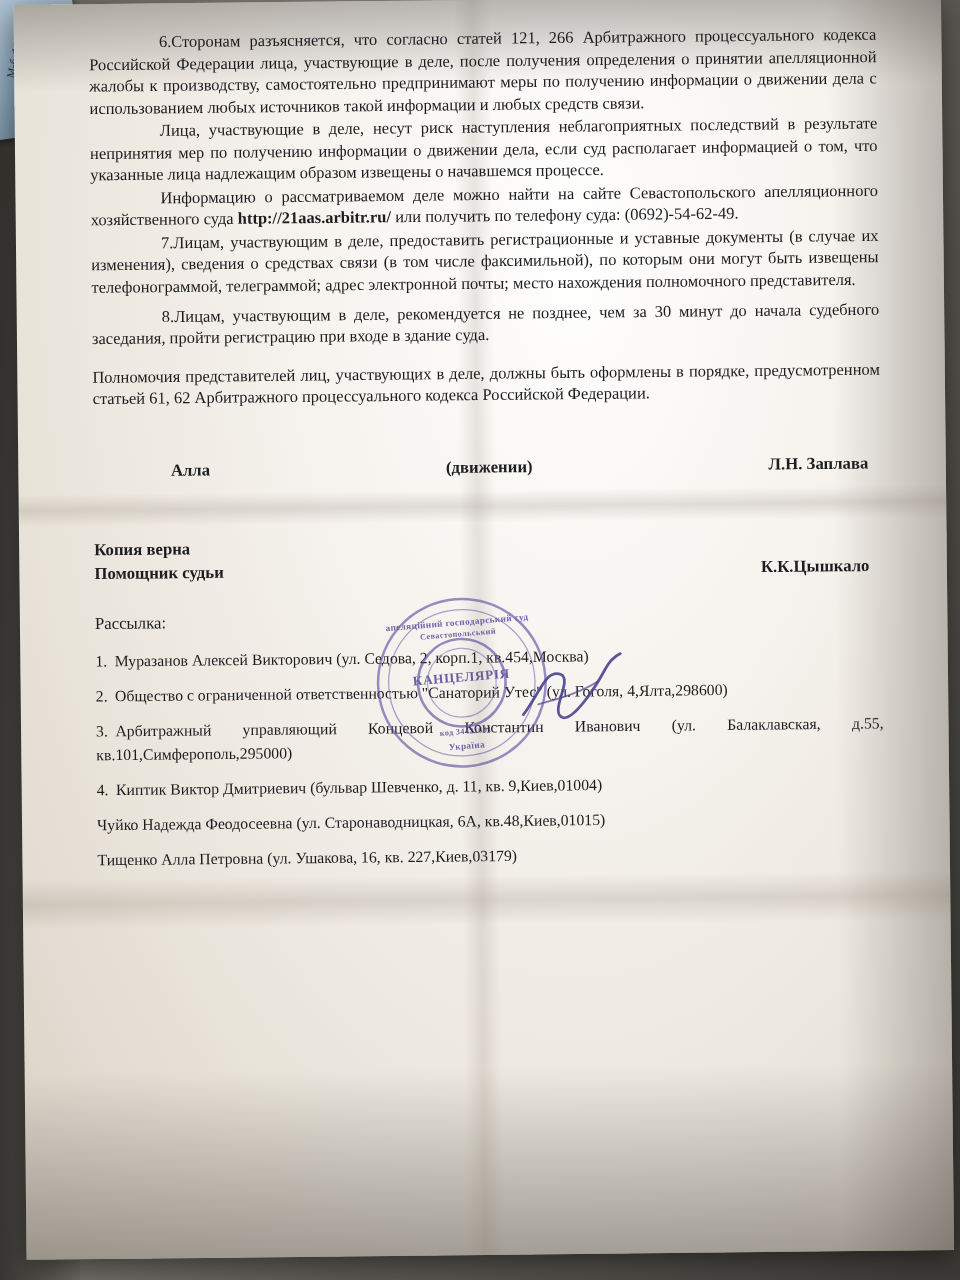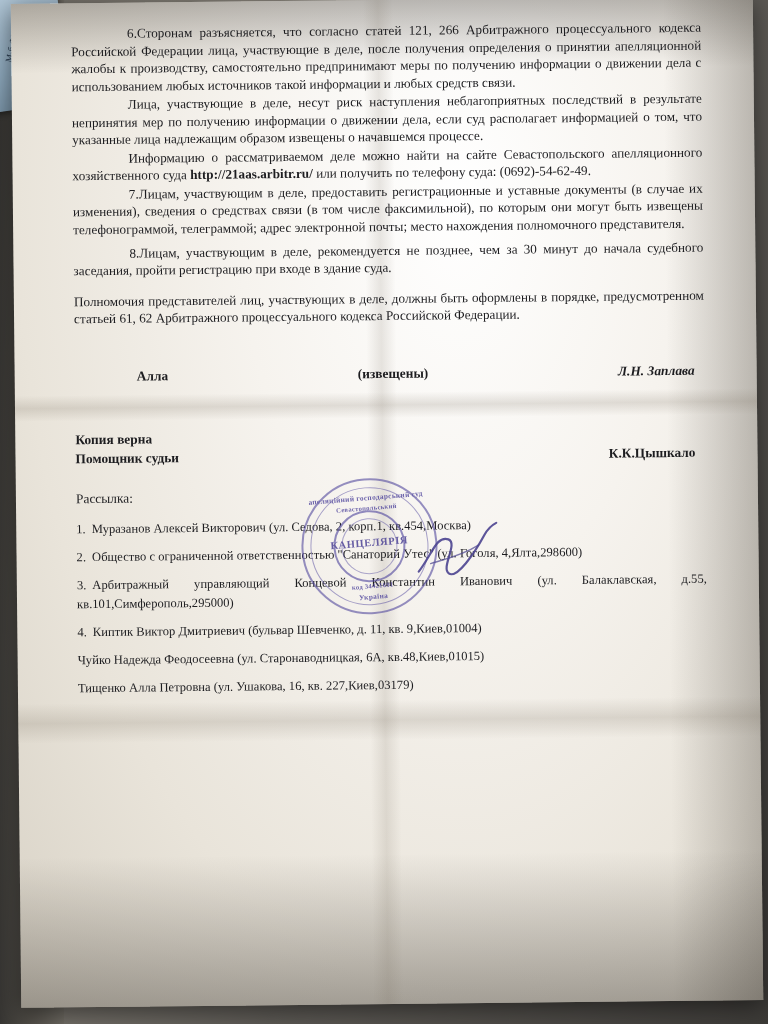--- a/index.html
+++ b/index.html
@@ -125,21 +125,21 @@
   
   .sig-row {
     position: relative;
     display: flex;
     justify-content: space-between;
     font-weight: bold;
     font-size: 13.4px;
   }
   .sig-row .left { padding-left: 62px; }
   .sig-row .mid { }
-  .sig-row .right { padding-right: 10px; font-style: italic; }
+  .sig-row .right { padding-right: 10px; }
 
   .copy-block {
     font-weight: bold;
     font-size: 13.4px;
     line-height: 1.45;
   }
   .copy-block .line { display: flex; justify-content: space-between; }
   .copy-block .nm { padding-right: 10px; }
 
   .mailing-title {
@@ -254,21 +254,21 @@
       <p class="p indent-big"><span>Информацию о рассматриваемом деле можно найти на сайте Севастопольского апелляционного хозяйственного суда </span><b class="url">http://21aas.arbitr.ru/</b><span> или получить по телефону суда: (0692)-54-62-49.</span></p>
 
       <p class="p indent-big">7.Лицам, участвующим в деле, предоставить регистрационные и уставные документы (в случае их изменения), сведения о средствах связи (в том числе факсимильной), по которым они могут быть извещены телефонограммой, телеграммой; адрес электронной почты; место нахождения полномочного представителя.</p>
 
       <p class="p indent-big gap-s">8.Лицам, участвующим в деле, рекомендуется не позднее, чем за 30 минут до начала судебного заседания, пройти регистрацию при входе в здание суда.</p>
 
       <p class="p gap-m">Полномочия представителей лиц, участвующих в деле, должны быть оформлены в порядке, предусмотренном статьей 61, 62 Арбитражного процессуального кодекса Российской Федерации.</p>
 
       <div class="sig-row" style="margin-top:40px;">
         <span class="left">Алла</span>
-        <span class="mid">(извещены)</span>
+        <span class="mid">(движении)</span>
         <span class="right">Л.Н. Заплава</span>
       </div>
 
       <div class="copy-block" style="margin-top:44px;">
         <div class="line">
           <span>Копия верна</span>
           <span class="nm">&nbsp;</span>
         </div>
         <div class="line">
           <span>Помощник судьи</span>

